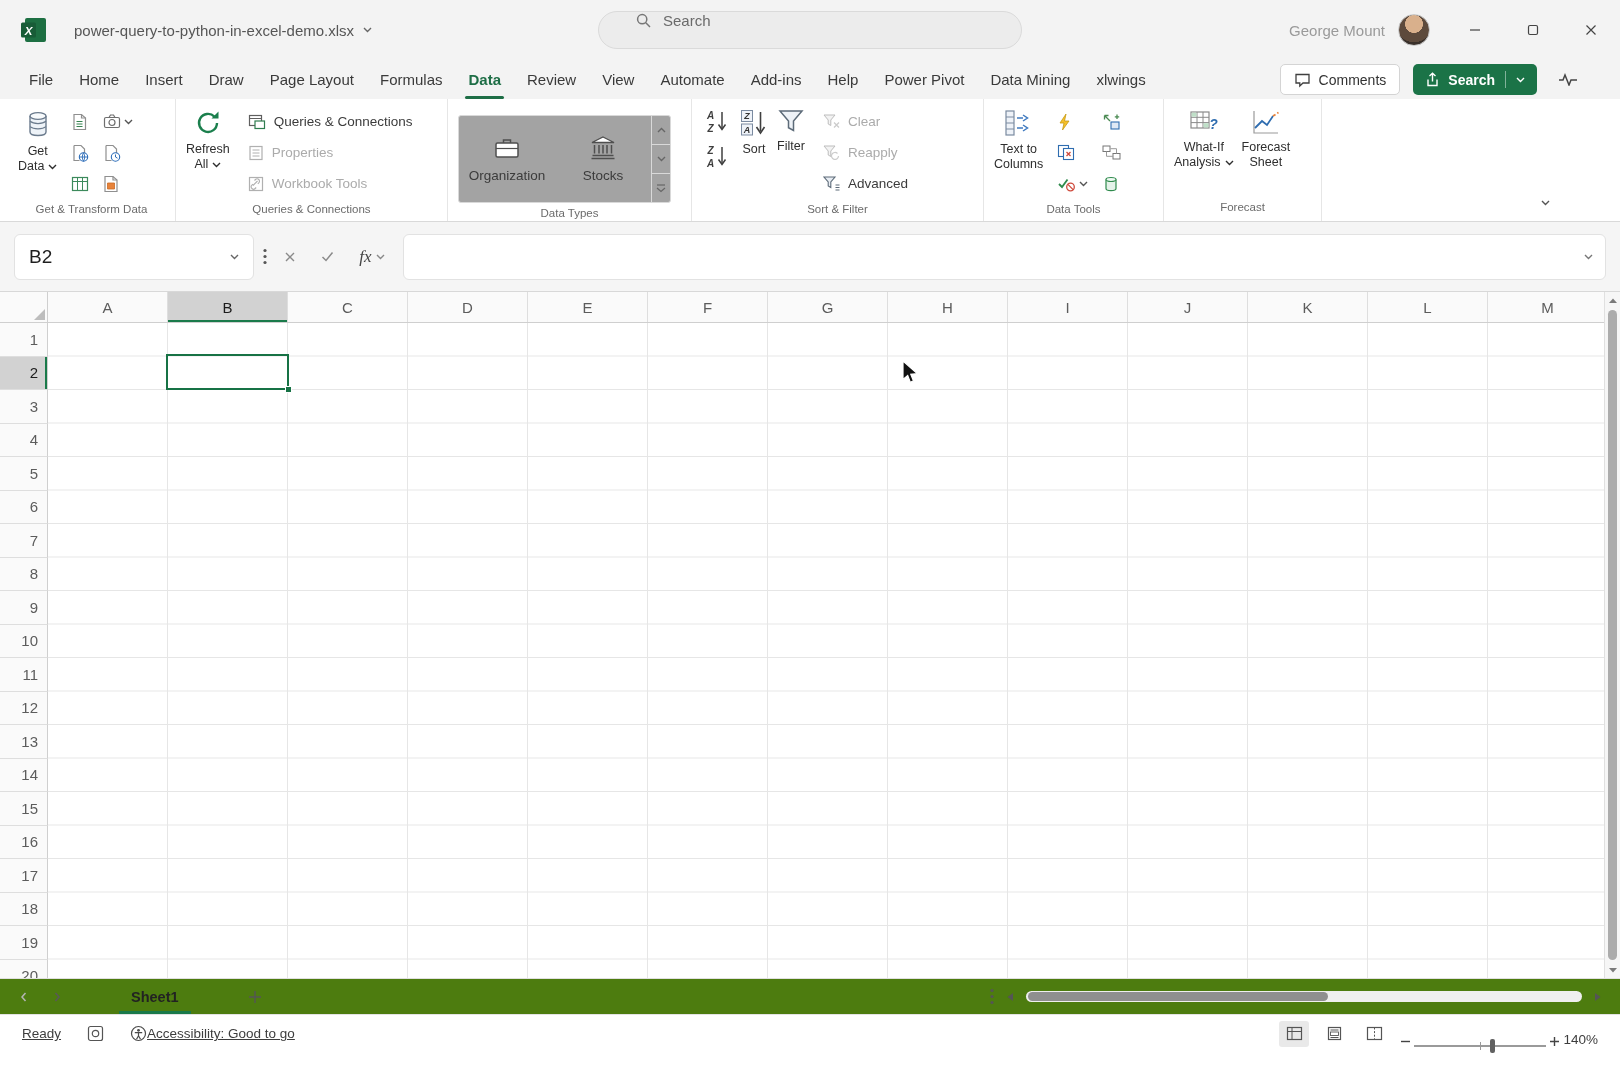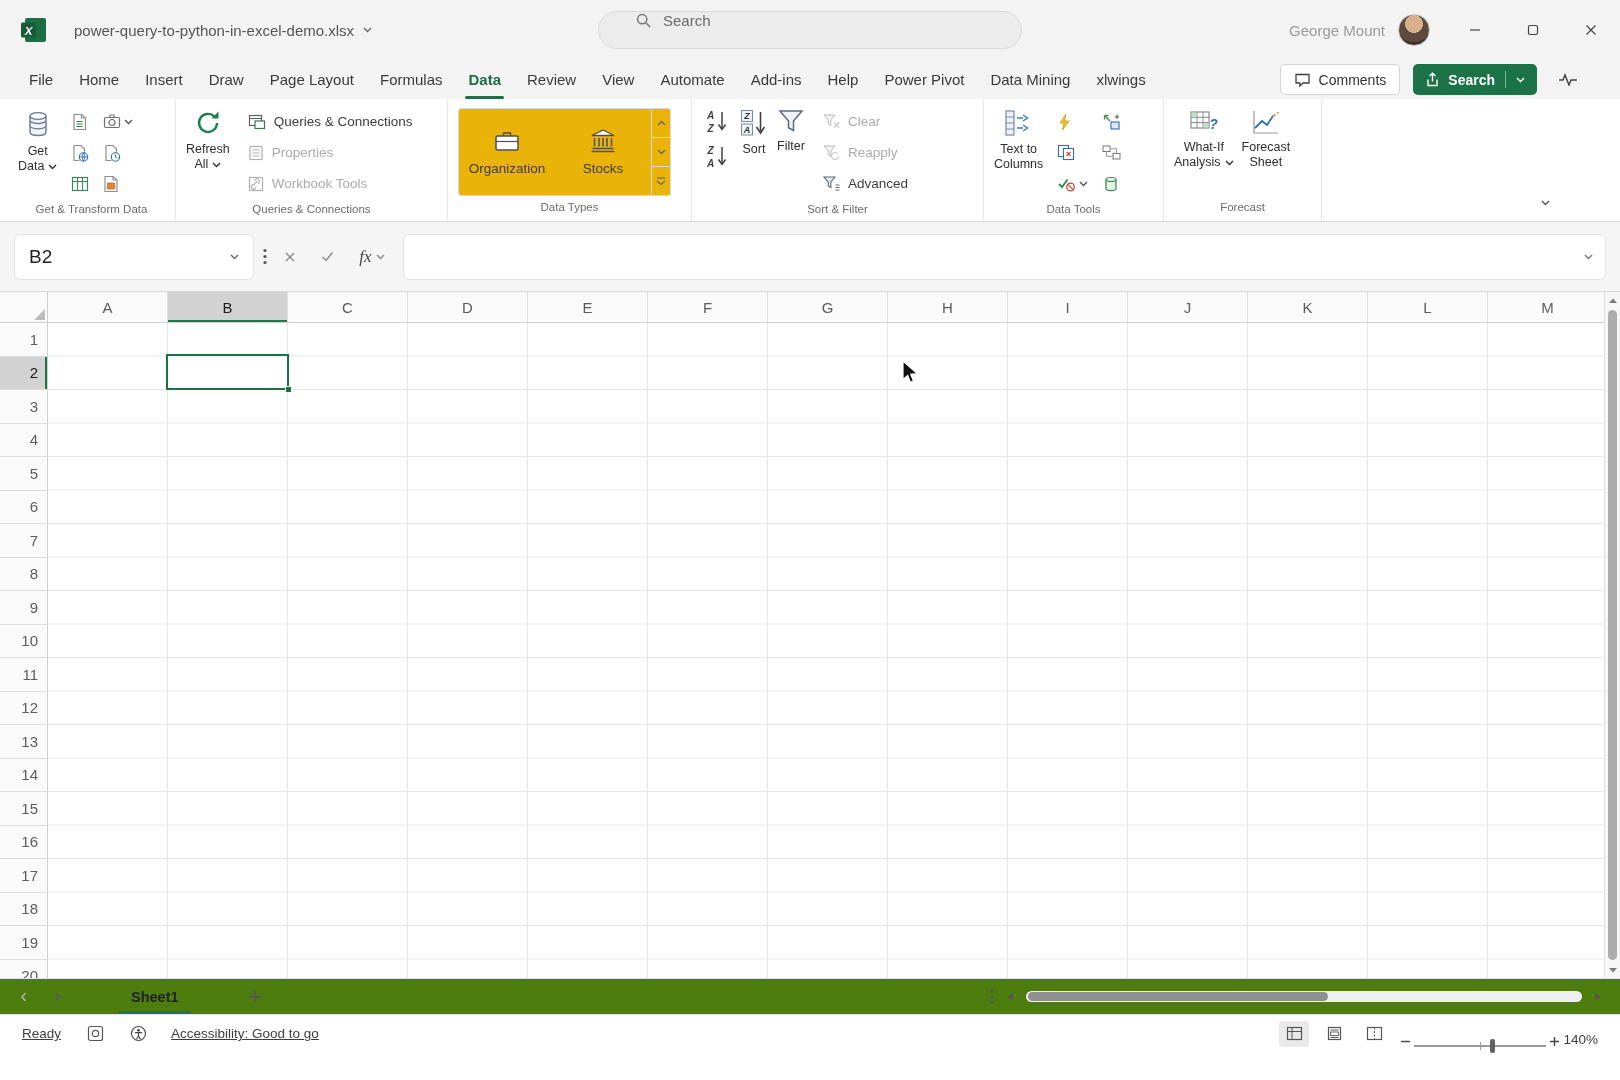--- a/index.html
+++ b/index.html
@@ -33,21 +33,21 @@
 .rcontent{flex:1;display:flex;align-items:flex-start;padding:4px 4px 0 6px;color:#3c3c3c;}
 .rlabel{height:24px;line-height:20px;text-align:center;font-size:11.5px;color:#6b6b6b;}
 .g-gt{width:168px}.g-qc{width:272px}.g-dt{width:244px}.g-sf{width:292px}.g-tools{width:180px}.g-fc{width:158px}.g-ol{width:112px}
 .bigbtn{display:flex;flex-direction:column;align-items:center;padding:5px 4px 0;font-size:12.5px;line-height:1.22;color:#2e2e2e;text-align:center;gap:4px;border-radius:4px;}
 .lblrow{display:flex;align-items:center;justify-content:center;gap:4px;white-space:nowrap;}
 .smallgrid{display:grid;grid-template-columns:auto auto;grid-auto-rows:31px;column-gap:6px;padding:3px 0 0 6px;align-items:center;}
 .sbtn{display:flex;align-items:center;gap:3px;padding:2px 4px;border-radius:3px;color:#555;}
 .qrows{display:flex;flex-direction:column;padding:3px 0 0 6px;}
 .qrow{height:31px;display:flex;align-items:center;gap:8px;font-size:13.5px;color:#3c3c3c;padding:0 8px;border-radius:4px;white-space:nowrap;}
 .qrow.disabled{color:#ababab;}
-.gallery{border:1px solid #d9d9d9;border-radius:3px;display:flex;height:88px;margin-top:5px;background:#eab308;}
+.gallery{border:1px solid #d9d9d9;border-radius:3px;display:flex;height:88px;margin-top:12px;background:#a3a3a3;}
 .gitem{width:96px;display:flex;flex-direction:column;align-items:center;justify-content:center;gap:7px;font-size:13.5px;color:#3b3b3b;}
 .gscroll{width:19px;border-left:1px solid #d9d9d9;display:flex;flex-direction:column;}
 .gscroll div{flex:1;display:flex;align-items:center;justify-content:center;}
 .gscroll div + div{border-top:1px solid #d9d9d9;}
 .vcol{display:flex;flex-direction:column;gap:6px;padding:4px 2px 0 2px;}
 .collapse-chev{position:absolute;right:66px;bottom:7px;color:#555;padding:4px;}
 
 .fxbar{top:222px;height:70px;background:#f5f5f5;border-bottom:1px solid #d8d8d8;display:flex;align-items:center;padding:0 14px;gap:9px;}
 .namebox{width:240px;height:46px;background:#fff;border:1px solid #e2e2e2;border-radius:6px;display:flex;align-items:center;padding:0 14px;font-size:19px;color:#1f1f1f;}
 .namebox .cref{flex:1;}
@@ -79,21 +79,21 @@
 .snav .en{color:#595959;}
 .sheettab{margin-left:52px;height:100%;display:flex;align-items:center;padding:0 18px;font-size:14.5px;font-weight:700;color:#222;position:relative;}
 .sheettab::after{content:'';position:absolute;left:6px;right:6px;bottom:0;height:3px;background:#1a7a4a;}
 .addsheet{margin-left:44px;display:flex;align-items:center;justify-content:center;width:28px;height:28px;border-radius:4px;}
 .hzone{margin-left:auto;display:flex;align-items:center;gap:12px;padding-right:6px;}
 .htrack{width:556px;height:11px;background:#efefef;border-radius:6px;position:relative;}
 .hthumb{position:absolute;left:2px;top:1px;width:300px;height:9px;border-radius:5px;background:#8f8f8f;}
 
 .statusbar{top:1014px;height:38px;background:#fff;border-top:1px solid #e3e3e3;display:flex;align-items:center;font-size:13.5px;color:#3d3d3d;padding:0 22px;}
 .sleft{display:flex;align-items:center;gap:26px;text-decoration:underline;}
-.accwrap{display:flex;align-items:center;gap:24px;}
+.accwrap{display:flex;align-items:center;gap:0;}
 .sright{margin-left:auto;display:flex;align-items:flex-end;gap:3px;}
 .viewbtns{display:flex;gap:10px;margin-right:8px;}
 .viewbtn{width:30px;height:26px;display:flex;align-items:center;justify-content:center;border-radius:3px;}
 .viewbtn.cur{background:#e9e9e9;}
 .ztrack{width:132px;height:2px;background:#9a9a9a;position:relative;}
 .ztick{position:absolute;left:50%;top:-3px;width:1px;height:8px;background:#9a9a9a;}
 .zthumb{position:absolute;left:57%;top:-6px;width:5px;height:14px;background:#616161;border-radius:2px;}
 .ic{display:inline-flex;align-items:center;justify-content:center;line-height:0;}
 </style>
 </head>

